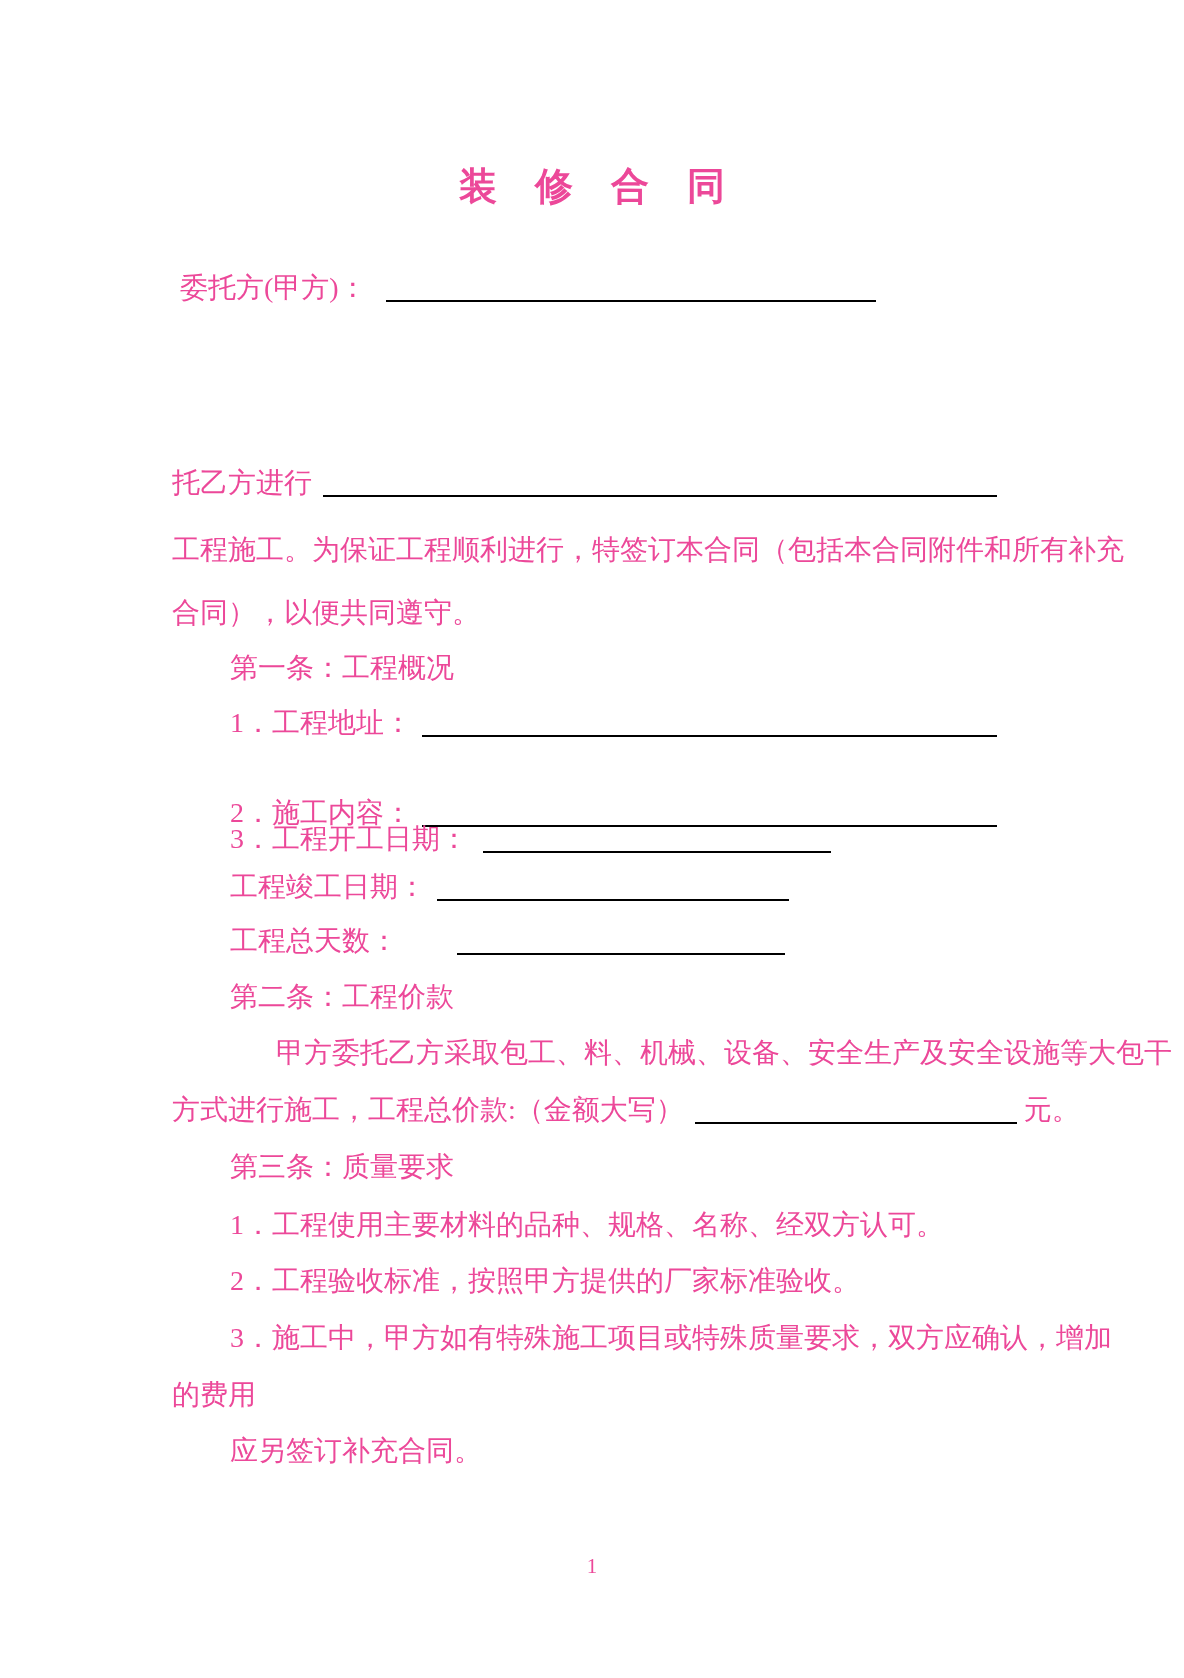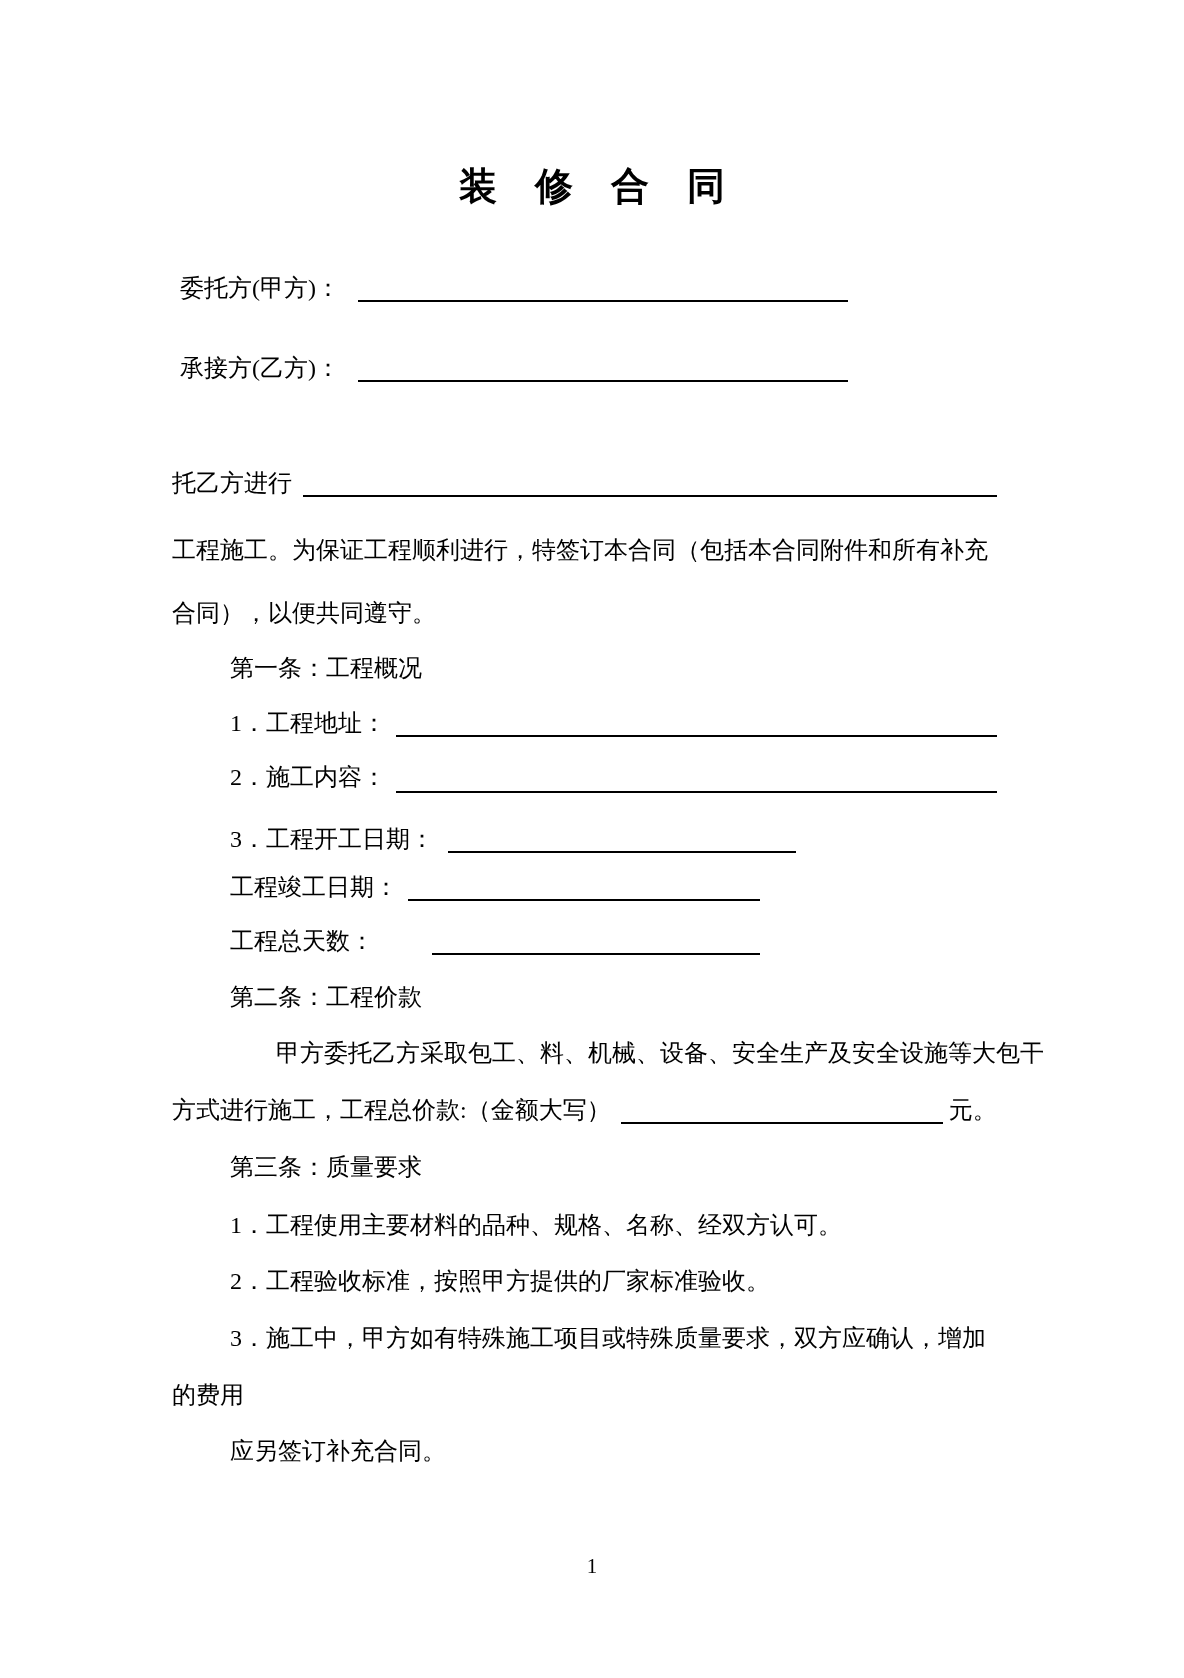--- a/index.html
+++ b/index.html
@@ -2,39 +2,39 @@
 <html><head>
 <meta charset="utf-8">
 <style>
   html, body { margin: 0; padding: 0; background: #ffffff; }
   .page {
     position: relative;
     width: 1184px;
     height: 1582px;
     background: #ffffff;
     font-family: "Liberation Serif", "DejaVu Serif", serif;
-    color: #000000;
+    color: #ec4899;
     overflow: hidden;
   }
   .doc-title {
     position: absolute;
     top: 163px;
     left: 0;
     width: 100%;
     text-align: center;
     font-size: 38px;
     font-weight: bold;
     line-height: 46px;
     white-space: nowrap;
   }
   .line {
     position: absolute;
     height: 34px;
     line-height: 34px;
-    font-size: 24px;
+    font-size: 28px;
     white-space: nowrap;
   }
   .flexline { display: flex; align-items: flex-start; }
   .flexline > .lbl { flex: 0 0 auto; }
   .fill {
     flex: 1 1 auto;
     border-bottom: 2px solid #000000;
     height: 29px;
     margin-left: 10px;
   }
@@ -59,42 +59,38 @@
 
 <div class="page">
 
   <div class="doc-title">装　修　合　同</div>
 
   <div class="line" style="top:271px; left:180px;">
     <span>委托方(甲方)：</span>
     <span class="blank" style="width:490px; margin-left:12px;"></span>
   </div>
 
-  <div class="line" style="top:351px; left:180px;">
-    <span>承接方(乙方)：</span>
-    <span class="blank" style="width:490px; margin-left:12px;"></span>
-  </div>
 
 
   <div class="line flexline" style="top:466px; left:172px; width:825px;gap:11px;">
     <span class="lbl">托乙方进行</span>
     <span class="fill" style="margin-left:0;"></span>
   </div>
 
   <div class="line" style="top:533px; left:172px;font-family:Liberation Serif, serif;">工程施工。为保证工程顺利进行，特签订本合同（包括本合同附件和所有补充</div>
   <div class="line" style="top:596px; left:172px;">合同），以便共同遵守。</div>
 
   <div class="line" style="top:651px; left:230px;">第一条：工程概况</div>
 
   <div class="line flexline" style="top:706px; left:230px; width:767px;">
     <span class="lbl">1．工程地址：</span>
     <span class="fill"></span>
   </div>
 
-  <div class="line flexline" style="top:760px; left:230px; width:767px;align-items:center;">
+  <div class="line flexline" style="top:796px; left:230px; width:767px;">
     <span class="lbl">2．施工内容：</span>
     <span class="fill"></span>
   </div>
 
   <div class="line" style="top:815px; left:230px;margin-top:7px;">
     <span>3．工程开工日期：</span>
     <span class="blank" style="width:348px; margin-left:8px;"></span>
   </div>
 
   <div class="line" style="top:870px; left:230px;">

